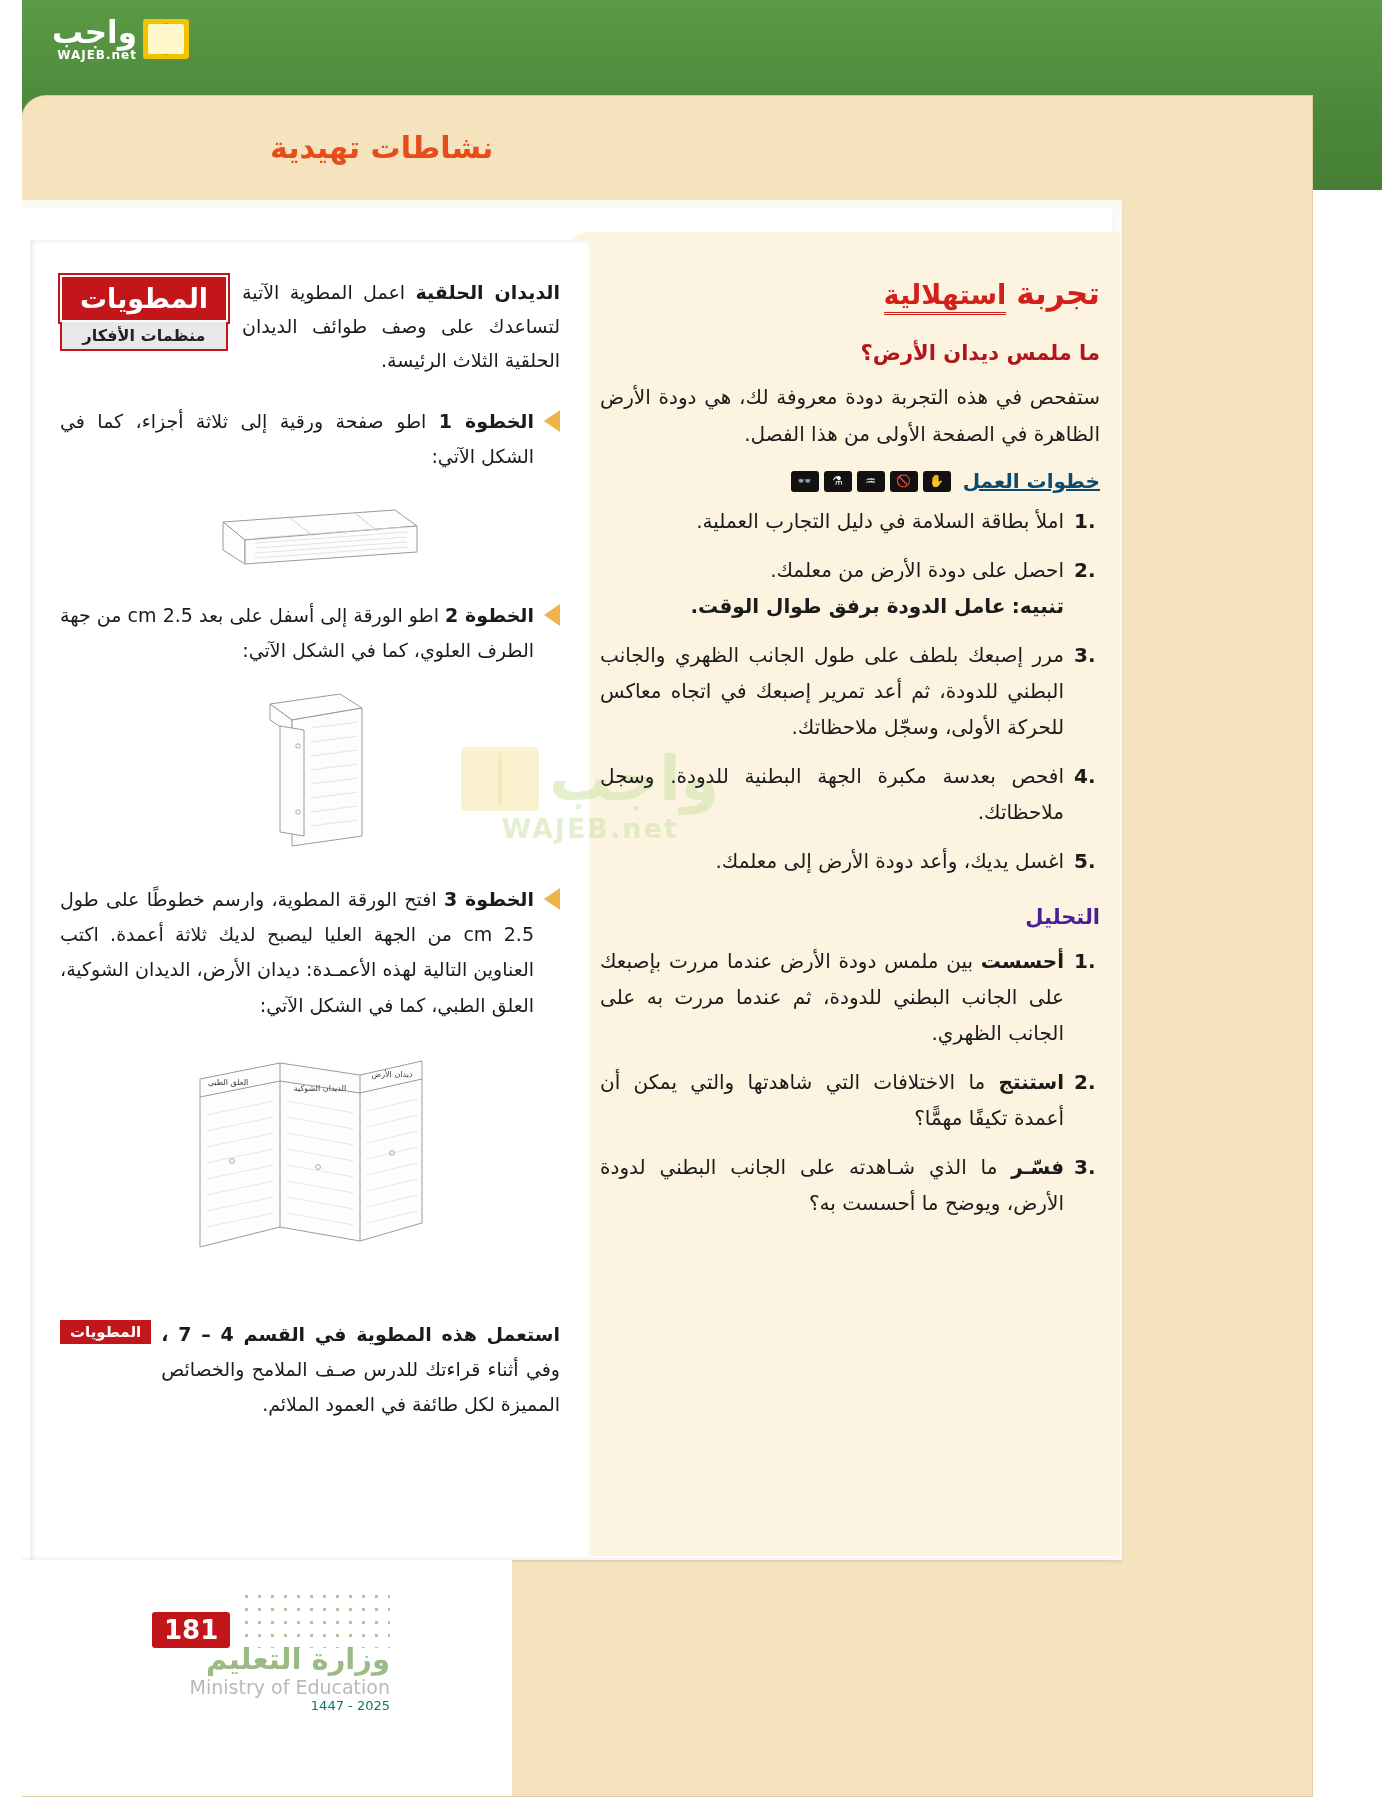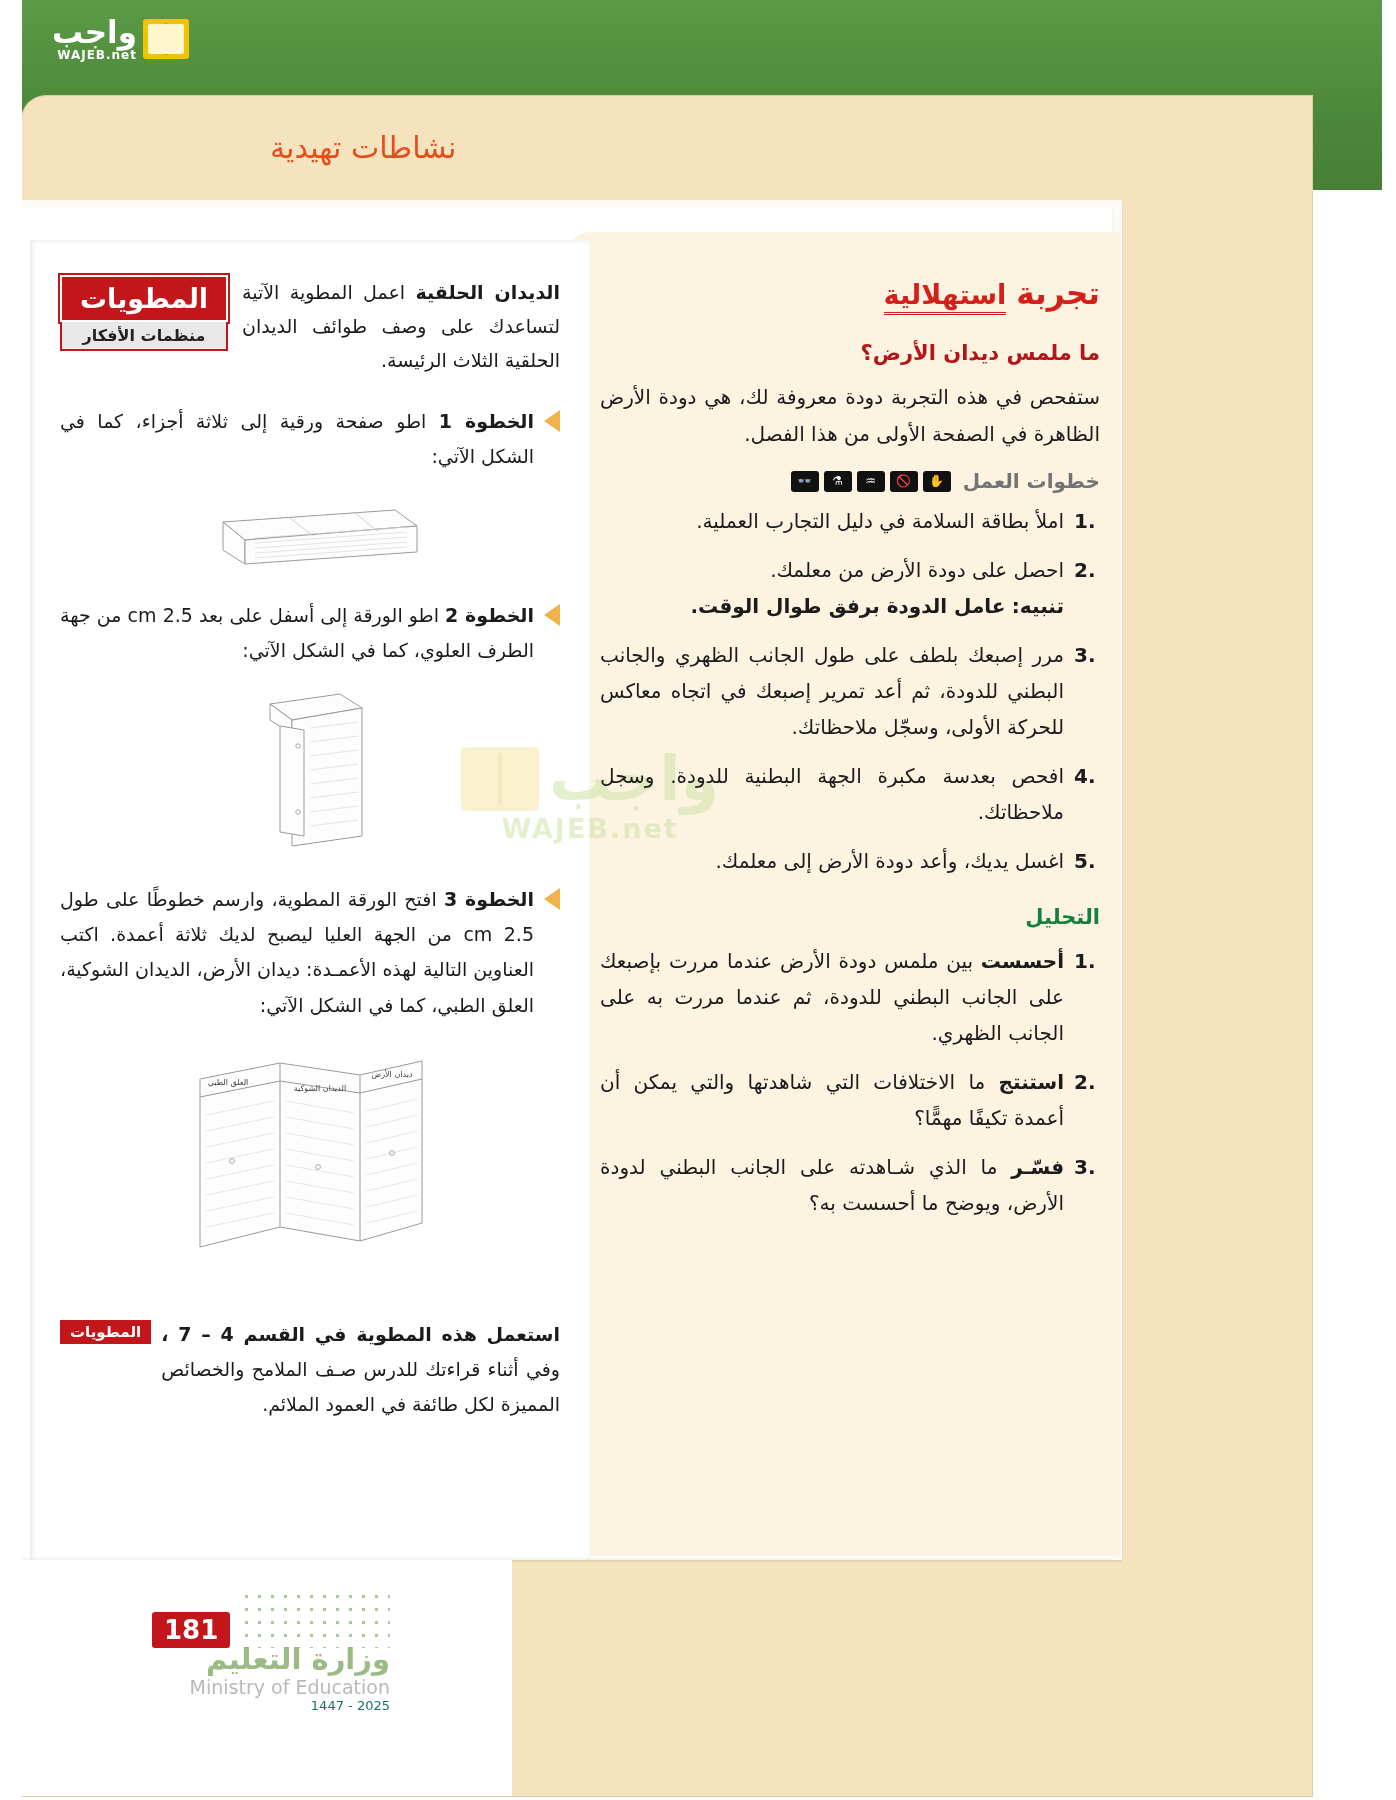--- a/index.html
+++ b/index.html
@@ -72,21 +72,21 @@
     border-radius:16px 16px 0 0;
     z-index:12;
   }
   .folder-tab::after{
     content:""; position:absolute; right:-42px; bottom:0; width:44px;height:70px;
     background:#f4e3bd;
     clip-path: polygon(0 0, 100% 100%, 0 100%);
   }
   .tab-title{
     position:absolute; left:270px; top:130px; z-index:20;
-    font-size:30px; font-weight:normal; color:#e84c1b;
+    font-size:30px; font-weight:bold; color:#e84c1b;
     font-family:"DejaVu Sans", sans-serif;
     letter-spacing:1px;
   }
 
   
   .page-stack-1{
     position:absolute; left:22px; top:200px; width:1100px; height:1360px;
     background:#fbfaf6; border-radius:0 0 0 0; box-shadow:0 2px 2px rgba(0,0,0,.08);
     z-index:13;
   }
@@ -139,37 +139,37 @@
   .exp-head .t1{font-size:31px;font-weight:bold;color:#d4201a;}
   .exp-head .t2{
     font-size:27px;font-weight:bold;color:#d4201a;
     border-bottom:3px double #d4201a; padding-bottom:2px;
   }
   .exp-q{font-size:21px;font-weight:bold;color:#b3161a;margin:0 0 14px;}
   .exp-p{font-size:20px;line-height:1.85;text-align:justify;margin:0 0 16px;}
   .steps-head{
     display:flex;align-items:center;gap:12px;margin:10px 0 10px;
   }
-  .steps-head .lbl{font-size:20px;font-weight:bold;color:#737373;}
+  .steps-head .lbl{font-size:20px;font-weight:bold;color:#0c4a6e;text-decoration:underline;}
   .safety-icons{display:flex;gap:5px;align-items:center;}
   .sic{
     width:28px;height:21px;background:#111;border-radius:3px;
     display:flex;align-items:center;justify-content:center;color:#fff;font-size:12px;
   }
   ol.list{
     list-style:none; margin:0; padding:0;
   }
   ol.list > li{
     display:flex; gap:10px; font-size:20px; line-height:1.8; margin-bottom:13px;
     text-align:justify;
   }
   ol.list > li .num{ min-width:26px; font-weight:bold; text-align:left; direction:ltr;}
   ol.list > li .txt{ flex:1; }
   .b{font-weight:bold;}
-  .analysis-head{font-size:21px;font-weight:bold;color:#15803d;margin:26px 0 14px;}
+  .analysis-head{font-size:21px;font-weight:bold;color:#4c1d95;margin:26px 0 14px;}
 
   
   .fold{
     position:absolute; left:60px; top:275px; width:500px; z-index:26;
     direction:rtl; text-align:right; color:#1b1b1b;
     font-family:"DejaVu Sans", sans-serif;
   }
   .fold-top{display:flex; gap:14px; align-items:flex-start;}
   .fold-badge{
     width:168px; flex:0 0 168px;

